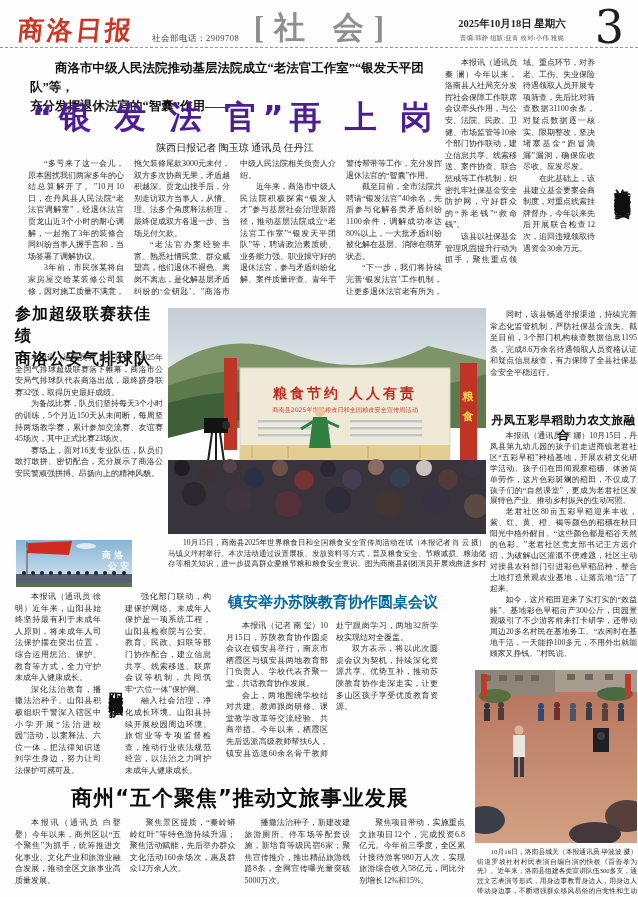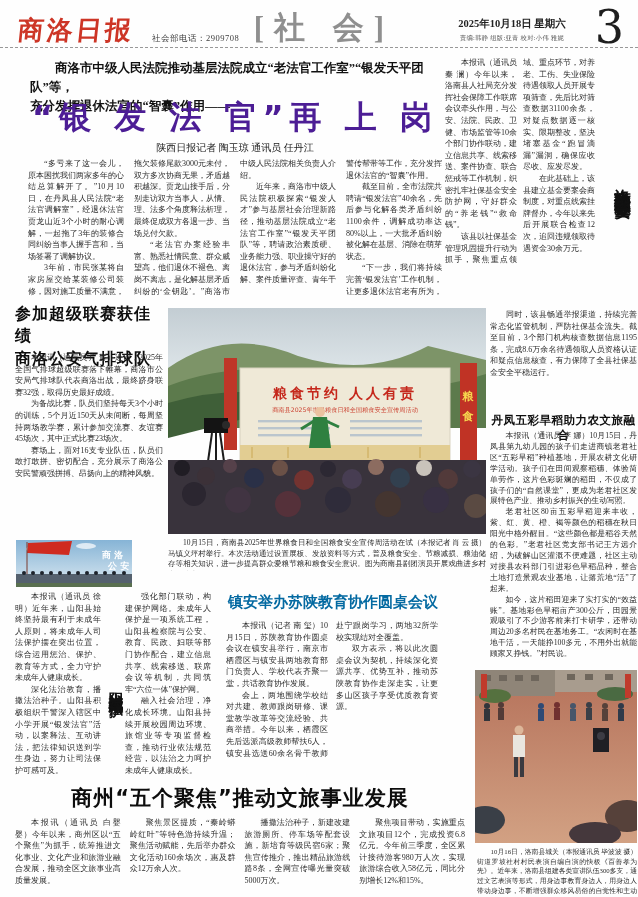--- a/index.html
+++ b/index.html
@@ -283,21 +283,21 @@
     <ellipse cx="120" cy="164" rx="26" ry="12" fill="#45383c"></ellipse>
   </svg>
   <div class="abs df-cap">
     <span class="cap-credit">（本报通讯员 毕波波 摄）</span>
     <p class="bp">10月16日，洛南县城关街道罗坡社村村民表演自编自演的快板《百善孝为先》。近年来，洛南县组建各类宣讲队伍300多支，通过文艺表演等形式，用身边事教育身边人，用身边人带动身边事，不断增强群众移风易俗的自觉性和主动性，持续推进文明乡风建设。</p>
   </div>
 
   <div class="abs sy">
     <div class="sy-col body8">
       <p class="bp">本报讯（通讯员 徐 明）近年来，山阳县始终坚持最有利于未成年人原则，将未成年人司法保护摆在突出位置，综合运用惩治、保护、教育等方式，全力守护未成年人健康成长。</p>
-      <p class="bp">深化法治教育，播撒法治种子。山阳县积极组织干警深入辖区中小学开展“银发法官”活动，以案释法、互动讲法，把法律知识送到学生身边，努力让司法保护可感可及。</p>
+      <p class="bp">深化法治教育，播撒法治种子。山阳县积极组织干警深入辖区中小学开展“法治进校园”活动，以案释法、六位一体，把法律知识送到学生身边，努力让司法保护可感可及。</p>
     </div>
     <div class="vhead sy-vh">山阳推进未成年人司法保护</div>
     <div class="sy-col body8">
       <p class="bp">强化部门联动，构建保护网络。未成年人保护是一项系统工程，山阳县检察院与公安、教育、民政、妇联等部门协作配合，建立信息共享、线索移送、联席会议等机制，共同筑牢“六位一体”保护网。</p>
       <p class="bp">融入社会治理，净化成长环境。山阳县持续开展校园周边环境、旅馆业等专项监督检查，推动行业依法规范经营，以法治之力呵护未成年人健康成长。</p>
     </div>
   </div>
 
   <div class="abs za-hl sans">镇安举办苏陕教育协作圆桌会议</div>
   <div class="abs za-body body8">

